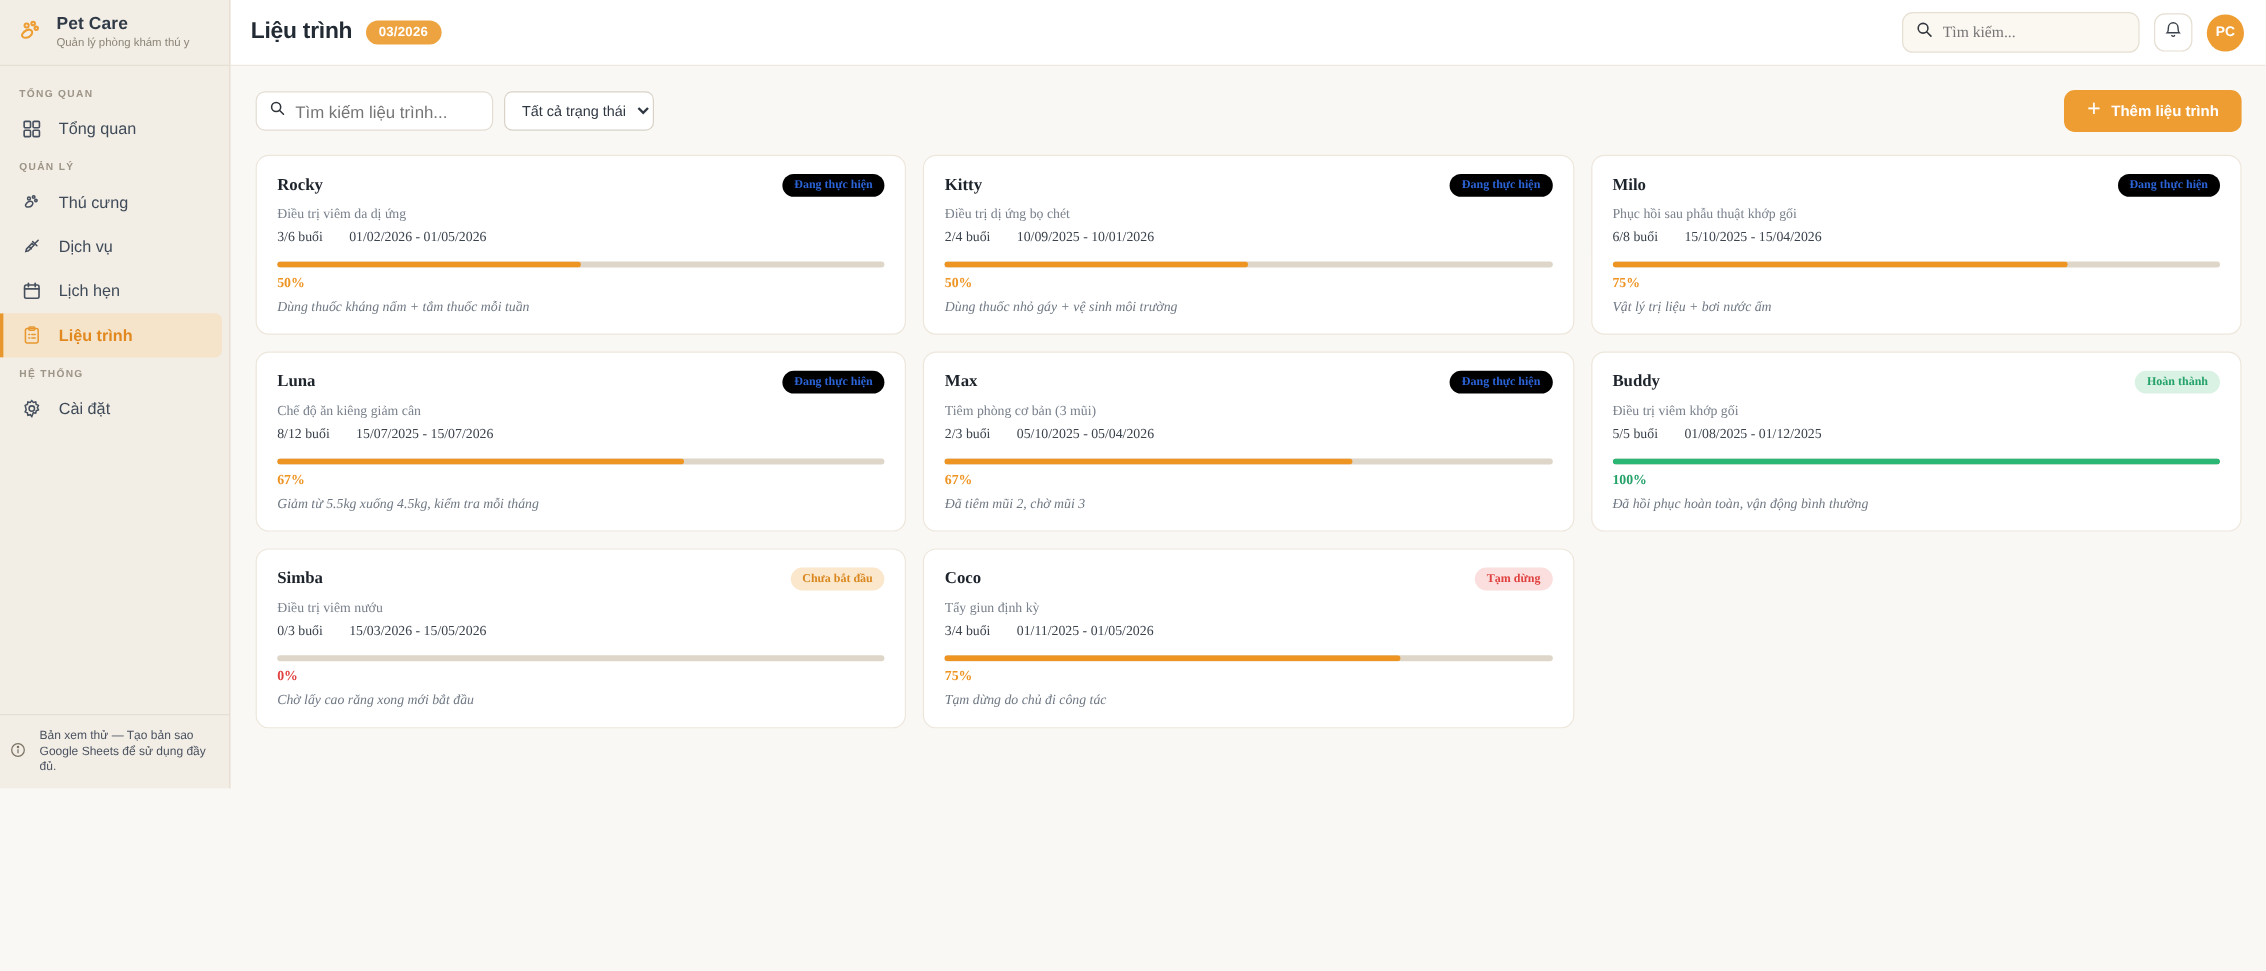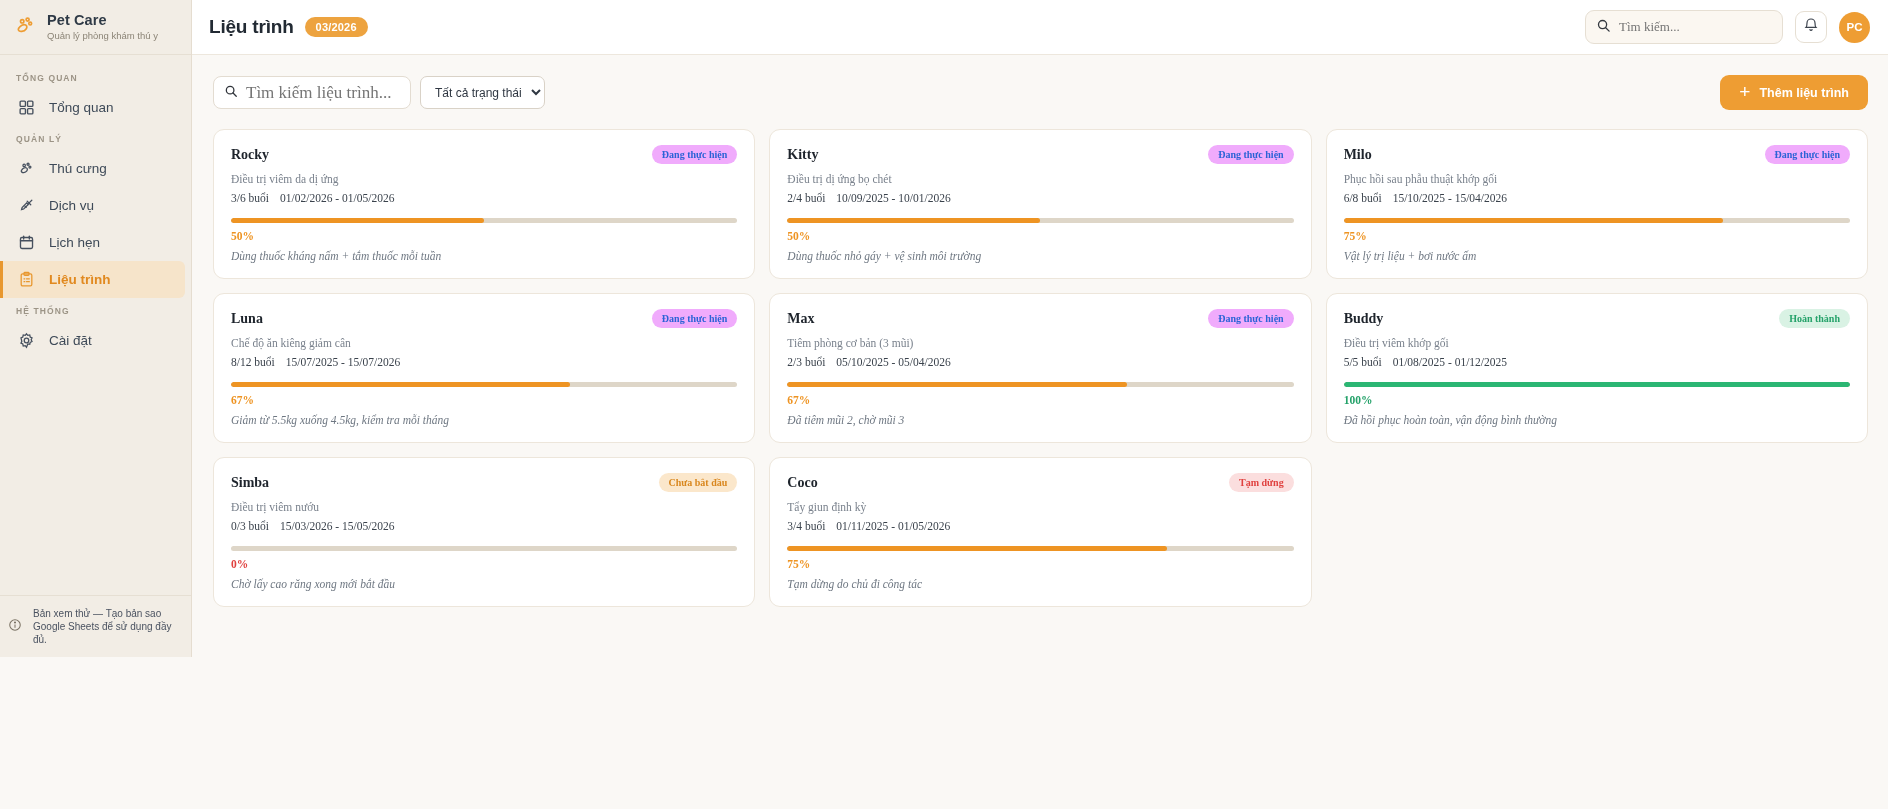--- a/index.html
+++ b/index.html
@@ -101,22 +101,22 @@
 
   .content { padding: 20px 20px 0 21px; overflow: hidden; }
   .toolbar { display: flex; align-items: center; gap: 9px; margin-bottom: 19px; }
   .filter-search {
     width: 198px; height: 33px; background: #fff;
     border: 1px solid #E3DCD1; border-radius: 8px;
     display: flex; align-items: center; gap: 8px; padding: 0 10px;
   }
   .filter-search input {
     border: none; outline: none; background: transparent;
-    font-size: 17px; color: #6B6B6B; width: 100%;
-    font-family: Liberation Serif, serif;
+    font-size: 14px; color: #6B6B6B; width: 100%;
+    font-family: Liberation Sans, sans-serif;
   }
   .status-select {
     height: 33px; border: 1px solid #D9D2C7; border-radius: 7px;
     background: #fff; font-size: 12px; color: #2F3742;
     padding: 0 6px 0 10px; cursor: pointer; min-width: 117px;
     font-family: "Liberation Sans", sans-serif;
   }
   .add-btn {
     margin-left: auto; background: #EE9D33; color: #fff;
     border: none; border-radius: 9px; height: 35px;
@@ -131,26 +131,26 @@
   .card {
     background: #fff; border: 1px solid #EDE6DB; border-radius: 11px;
     padding: 15px 17px 16px 17px;
   }
   .card-head { display: flex; align-items: center; justify-content: space-between; gap: 8px; }
   .pet-name { font-size: 14px; font-weight: bold; color: #1E242C; }
   .badge {
     font-size: 10px; font-weight: bold; border-radius: 11px;
     padding: 4px 10px; white-space: nowrap;
   }
-  .badge.progress  { background: #f0abfc; color: #2B63D6; }
+  .badge.progress  { background: #000000; color: #2B63D6; }
   .badge.done      { background: #D9F2E4; color: #25A26A; }
   .badge.notstart  { background: #FBE7CB; color: #D9871E; }
   .badge.paused    { background: #FBDEDE; color: #E0413F; }
   .treatment { font-size: 11.5px; color: #79818C; margin-top: 9px; }
-  .meta { font-size: 11.5px; color: #3A424C; margin-top: 7px; display: flex; gap: 11px; }
+  .meta { font-size: 11.5px; color: #3A424C; margin-top: 7px; display: flex; gap: 22px; }
   .bar-track {
     height: 5px; border-radius: 3px; background: #DED6C8;
     margin-top: 14px; overflow: hidden;
   }
   .bar-fill { height: 100%; border-radius: 3px; }
   .pct { font-size: 11.5px; font-weight: bold; margin-top: 7px; }
   .note { font-size: 11.5px; color: #6E7782; font-style: italic; margin-top: 8px; }
 </style>
 </head>
 <body>

